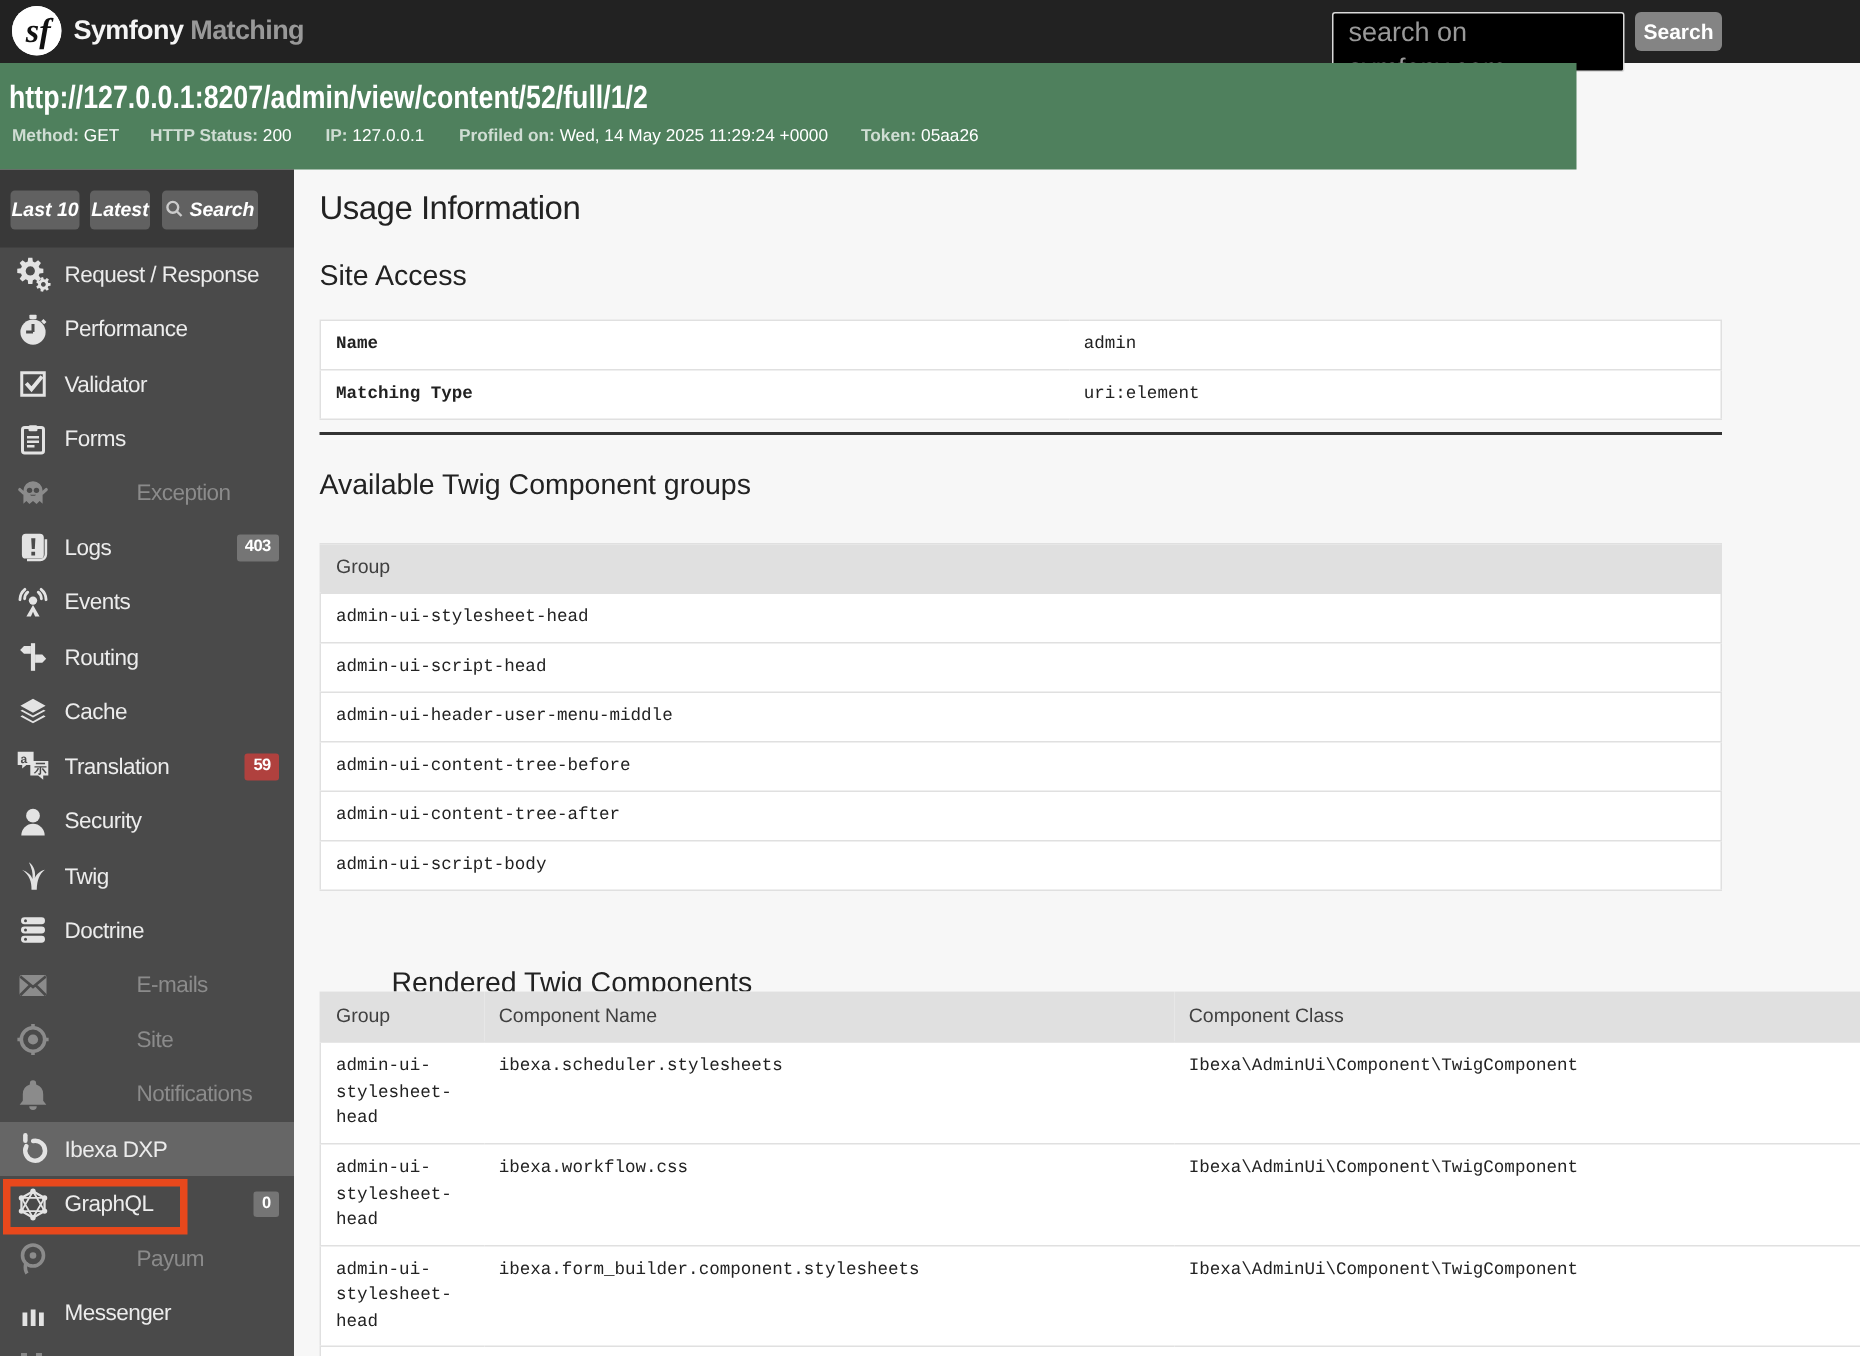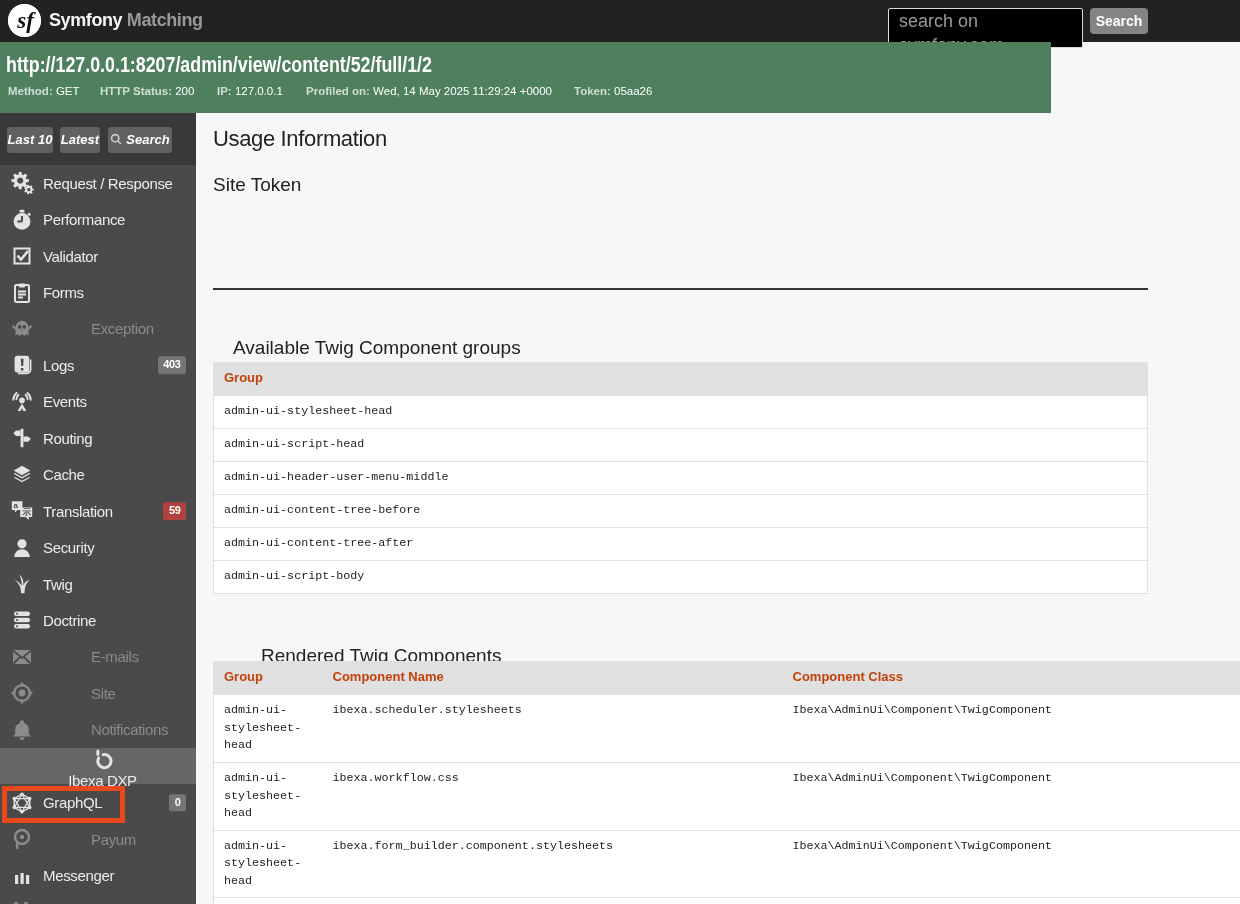--- a/index.html
+++ b/index.html
@@ -34,38 +34,38 @@
   overflow:hidden; }
 #shortcuts { position:absolute; left:0; top:0; width:196px; height:52px; background:#393939;font-style:italic; }
 #shortcuts .btn { position:absolute; top:14px; height:26px; background:#616161; border-radius:3px;
   color:#fff; font-size:13px; font-weight:bold; text-align:center; line-height:26px; }
 #menu { position:absolute; left:0; top:52px; width:196px; }
 #menu .item { height:36.45px; display:flex; align-items:center; position:relative;
   color:#ececec; font-size:15px; letter-spacing:-0.35px; }
 #menu .item .ic { width:24px; height:24px; margin-left:10px; flex:0 0 24px; }
 #menu .item .lbl { margin-left:9px; white-space:nowrap; }
 #menu .item.dim { color:#8b8b8b;gap:48px; }
-#menu .item.sel { background:#666666;flex-direction:column; }
+#menu .item.sel { background:#666666; }
 #menu .badge { position:absolute; right:10px; top:50%; transform:translateY(-50%);
   background:#757575; color:#fff; font-size:11px; line-height:11.5px; font-weight:bold; border-radius:2px;
   padding:3px 5.5px; }
 #menu .badge.red { background:#b0413e; }
 #annot { position:absolute; left:2px; top:673px; width:123px; height:37px;
   border:5px solid #e8481c; z-index:10; }
 
 
 #main { position:absolute; left:196px; top:113px; width:1044px; height:791px; }
 h2 { position:absolute; left:17px; top:13px; font-size:22px; letter-spacing:-0.35px; font-weight:normal; color:#222; }
 h3 { position:absolute; font-size:19px; font-weight:normal; color:#222; left:17px; }
 #main, h2, h3 { font-family:"Liberation Sans", sans-serif; }
 .t { position:absolute; left:17px; border-collapse:collapse; background:#fff; border:1px solid #e0e0e0; }
 .t td, .t th { border-style:solid none; border-width:1px 0; border-color:#e0e0e0; padding:7.3px 10px; font-family:"Liberation Mono", monospace;
   font-size:11.7px; line-height:17.4px; text-align:left; color:#222; vertical-align:top; }
-.t thead th { font-family:"Liberation Sans", sans-serif; font-size:13px; font-weight:bold;
-  background:#e0e0e0; color:#c2410c; padding:6.5px 10px 10.5px; line-height:15px; }
+.t thead th { font-family:"Liberation Sans", sans-serif; font-size:13px; font-weight:normal;
+  background:#e0e0e0; color:#404040; padding:6.5px 10px 10.5px; line-height:15px; }
 #hr1 { position:absolute; left:17px; top:175px; width:935px; border-top:2px solid #333; }
 </style>
 </head>
 <body>
 
 <div id="header">
   <div id="logo">
     <svg width="33" height="33" viewBox="0 0 33 33">
       <circle cx="16.5" cy="16.5" r="16.5" fill="#fff"></circle>
       <text x="17.5" y="24" text-anchor="middle" font-family="Liberation Serif, serif" font-style="italic" font-weight="bold" font-size="23" fill="#111">sf</text>
@@ -260,23 +260,35 @@
         <span class="lbl">Messenger</span>
       </div>
     </div>
   <div id="annot"></div>
   <div style="position:absolute;left:13.7px;top:788.5px;width:4px;height:3px;background:#888;"></div>
   <div style="position:absolute;left:23.5px;top:788.5px;width:4.2px;height:3px;background:#888;"></div>
 </div>
 
 <div id="main">
   <h2>Usage Information</h2>
-  <h3 style="top:61px;">Site Token</h3>
+  <h3 style="top:61px;">Site Access</h3>
+  <table class="t" style="top:100px; width:935px;">
+    <tbody>
+        <tr>
+          <th style="width:499px; font-weight:bold;">Name</th>
+          <td>admin</td>
+        </tr>
+    <tr>
+          <th style="font-weight:bold;">Matching Type</th>
+          <td>uri:element</td>
+        </tr>
+  </tbody>
+    </table>
   <div id="hr1"></div>
-  <h3 style="top:224px;margin-left:20px;">Available Twig Component groups</h3>
+  <h3 style="top:200px;">Available Twig Component groups</h3>
   <table class="t" style="top:249px; width:935px;">
     <thead>
         <tr>
           <th>Group</th>
         </tr>
       </thead>
     <tbody>
       <tr>
           <td>admin-ui-stylesheet-head</td>
         </tr>

